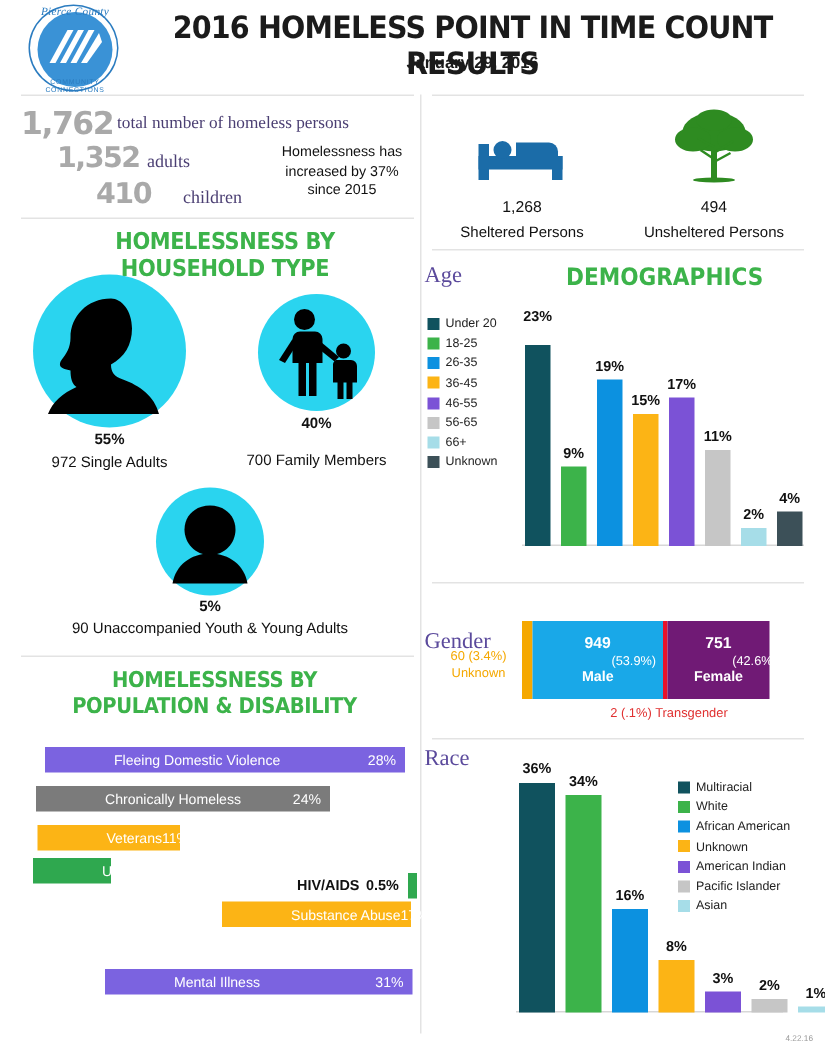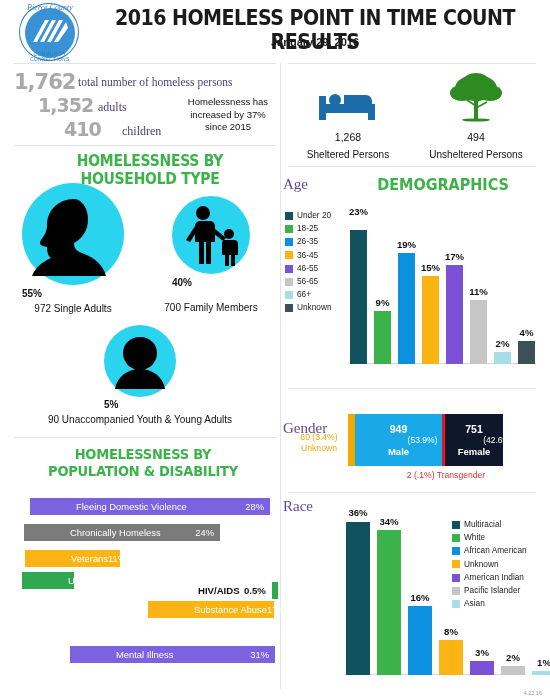--- a/index.html
+++ b/index.html
@@ -58,21 +58,21 @@
   .sect-green{font-family:"DejaVu Sans",sans-serif;font-weight:bold;color:#3cb34a;
      text-align:center;letter-spacing:-0.3px;transform:scaleX(0.9);}
   .sect-purple{font-family:"Liberation Serif",serif;color:#5b4a9c;font-size:15px;}
 
   
   .hh-title{position:absolute;left:40px;top:152px;width:220px;font-size:15.5px;line-height:18px;}
   .circle{position:absolute;border-radius:50%;background:#2ad4ef;}
   .c1{left:22px;top:183px;width:102px;height:102px;}
   .c2{left:172px;top:196px;width:78px;height:78px;}
   .c3{left:104px;top:325px;width:72px;height:72px;}
-  .pct{position:absolute;font-weight:bold;font-size:10px;color:#111;}
+  .pct{position:absolute;text-align:center;font-weight:bold;font-size:10px;color:#111;}
   .cap{position:absolute;text-align:center;font-size:10px;color:#111;}
 
   
   .pop-title{position:absolute;left:18px;top:446px;width:250px;font-size:14.5px;line-height:17px;}
   .pbar{position:absolute;height:17px;display:flex;align-items:center;box-sizing:border-box;padding-left:40px;}
   .pbar .nm{font-size:9.4px;color:#fff;padding-left:6px;white-space:nowrap;}
   .pbar .vl{font-size:9.4px;color:#fff;margin-left:auto;padding-right:6px;white-space:nowrap;}
   .outside-lab{position:absolute;font-size:9.6px;font-weight:bold;color:#111;white-space:nowrap;}
 
   
@@ -319,21 +319,21 @@
   <div class="sect-purple gender-lab">Gender</div>
 
   <div class="gbar">
     <div class="gseg" style="width:7px;background:#f5a800;"></div>
     <div class="gseg" style="width:87px;background:#19a8e8;">
       <span class="g1">949</span>
       <span class="g2">(53.9%)</span>
       <span class="g3">Male</span>
     </div>
     <div class="gseg" style="width:3px;background:#e8122a;"></div>
-    <div class="gseg" style="width:58px;background:#0f172a;">
+    <div class="gseg" style="width:68px;background:#701a75;">
       <span class="g1">751</span>
       <span class="g2">(42.6%)</span>
       <span class="g3">Female</span>
     </div>
   </div>
   <div class="unk-lab">60 (3.4%) Unknown</div>
   <div class="trans-lab">2 (.1%) Transgender</div>
 
   <div class="sect-purple race-lab">Race</div>
 

